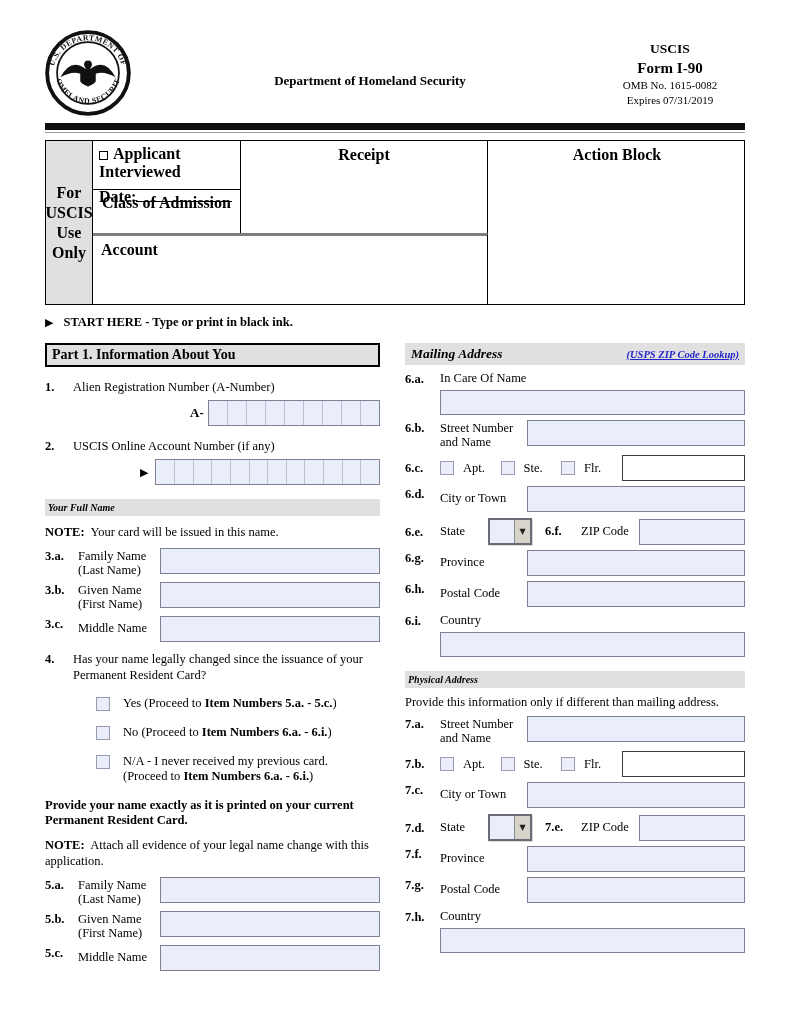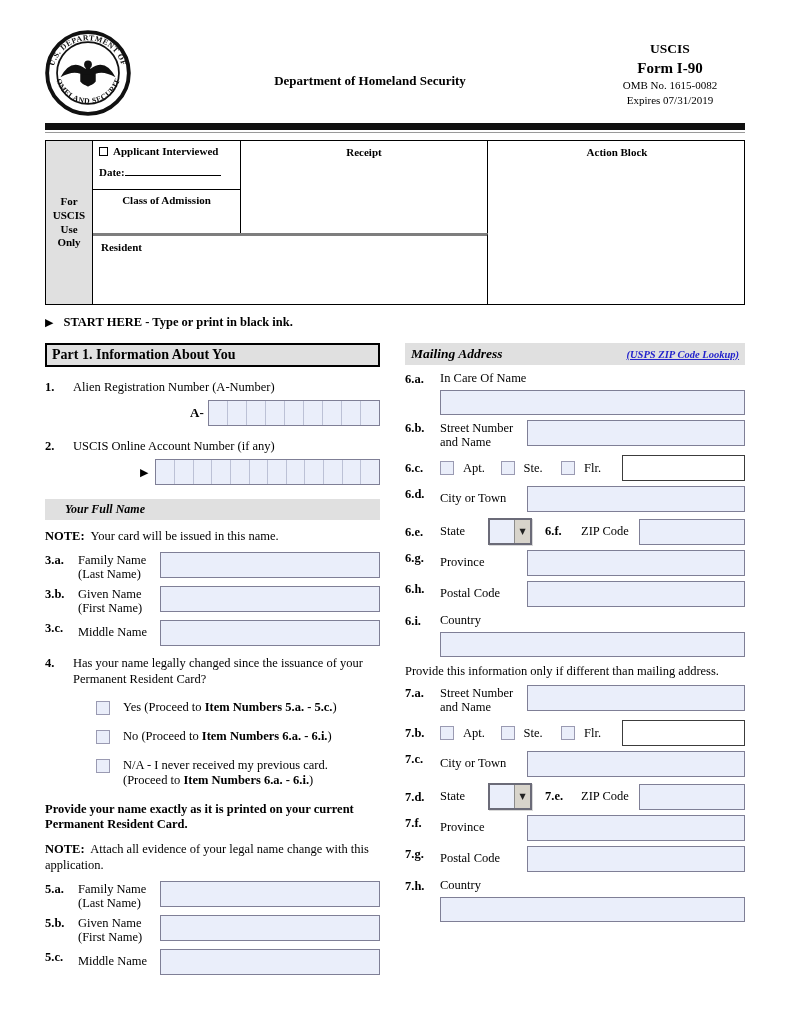--- a/index.html
+++ b/index.html
@@ -19,42 +19,42 @@
   .hdr-form { font-size:15px; font-weight:bold; }
   .hdr-omb, .hdr-exp { font-size:11px; }
   .blackbar { height:7px; background:#101010; margin-top:7px; }
   .thinline { height:1px; background:#9a9a9a; margin-top:2px; }
 
   
   .usetable { margin-top:7px; display:grid; width:700px;
     grid-template-columns:47px 148px 247px 258px;
     grid-template-rows:48px 44px 71px;
     border:1.5px solid #000; }
-  .usetable > div { font-size:11px; }
+  .usetable > div { font-size:16px; }
   .cell-use { grid-area:1/1/4/2; background:#e0e0e0; border-right:1.5px solid #000;
     display:flex; flex-direction:column; align-items:center; justify-content:center;
     font-weight:bold; line-height:1.25; }
   .cell-int { grid-area:1/2/2/3; border-right:1.5px solid #000; padding:4px 6px 0 6px; font-weight:bold; }
   .cb-sq { display:inline-block; width:9px; height:9px; border:1px solid #000; background:#fff; vertical-align:-1px; margin-right:5px; }
   .dateline { display:inline-block; width:96px; border-bottom:1px solid #000; height:12px; }
   .cell-class { grid-area:2/2/3/3; border-right:1.5px solid #000; border-top:1.5px solid #000; text-align:center; font-weight:bold; padding-top:4px; }
   .cell-receipt { grid-area:1/3/3/4; border-right:1.5px solid #000; text-align:center; font-weight:bold; padding-top:5px; }
   .cell-remarks { grid-area:3/2/4/4; border-top:3px solid #7e7e7e; border-right:1.5px solid #000; font-weight:bold; padding:5px 8px; }
   .cell-action { grid-area:1/4/4/5; text-align:center; font-weight:bold; padding-top:5px; }
 
   .starthere { margin-top:10px; font-weight:bold; font-size:12.5px; }
   .starthere .tri { font-size:11px; margin-right:10px; }
 
   
   .cols { display:flex; margin-top:13px; }
   .colL { width:335px; }
   .colR { width:340px; margin-left:25px; }
 
   .partband { background:#e0e0e0; border:2px solid #000; font-weight:bold; font-size:14px; padding:2px 5px; }
-  .grayband { background:#e0e0e0; font-weight:bold; font-style:italic; font-size:12px; padding:3px 20px; margin-top:0; }
+  .grayband { background:#e0e0e0; font-weight:bold; font-style:italic; font-size:10px; padding:3px 3px; margin-top:0; }
   .band-row { display:flex; justify-content:space-between; align-items:center; background:#e0e0e0; padding:3px 6px; }
   .band-title { font-weight:bold; font-style:italic; font-size:13.5px; }
   .zip-link { font-size:10.5px; font-weight:bold; font-style:italic; color:#2323cc; text-decoration:underline; cursor:pointer; }
 
   .item { display:flex; margin-top:13px; }
   .inum { width:28px; font-weight:bold; flex:none; }
   .itext { flex:1; }
 
   .anum-row { display:flex; align-items:center; margin:5px 0 0 145px; }
   .alabel { font-weight:bold; font-size:13px; margin-right:4px; }
@@ -169,21 +169,21 @@
         <span>Date:</span><span class="dateline"></span>
       </div>
     </div>
     <div class="cell-class">
       <span>Class of Admission</span>
     </div>
     <div class="cell-receipt">
       <span>Receipt</span>
     </div>
     <div class="cell-remarks">
-      <span>Resident</span>
+      <span>Account</span>
     </div>
     <div class="cell-action">
       <span>Action Block</span>
     </div>
   </div>
 
   <div class="starthere">
     <span class="tri">▶</span><span>START HERE - Type or print in black ink.</span>
   </div>
 
@@ -352,20 +352,21 @@
         <span class="rlabel" style="padding-top:5px;">Postal Code</span>
         <div class="rinput"></div>
       </div>
 
       <div class="stacklabel">
         <span class="rnum">6.i.</span>
         <span>Country</span>
       </div>
       <div class="stackinput"></div>
 
+      <div class="grayband" style="margin-top:14px;">Physical Address</div>
       <div class="instr">Provide this information only if different than mailing address.</div>
 
       <div class="rrow" style="margin-top:6px;">
         <span class="rnum">7.a.</span>
         <span class="rlabel"><span>Street Number</span><br><span>and Name</span></span>
         <div class="rinput"></div>
       </div>
 
       <div class="aptrow">
         <span class="rnum">7.b.</span>

